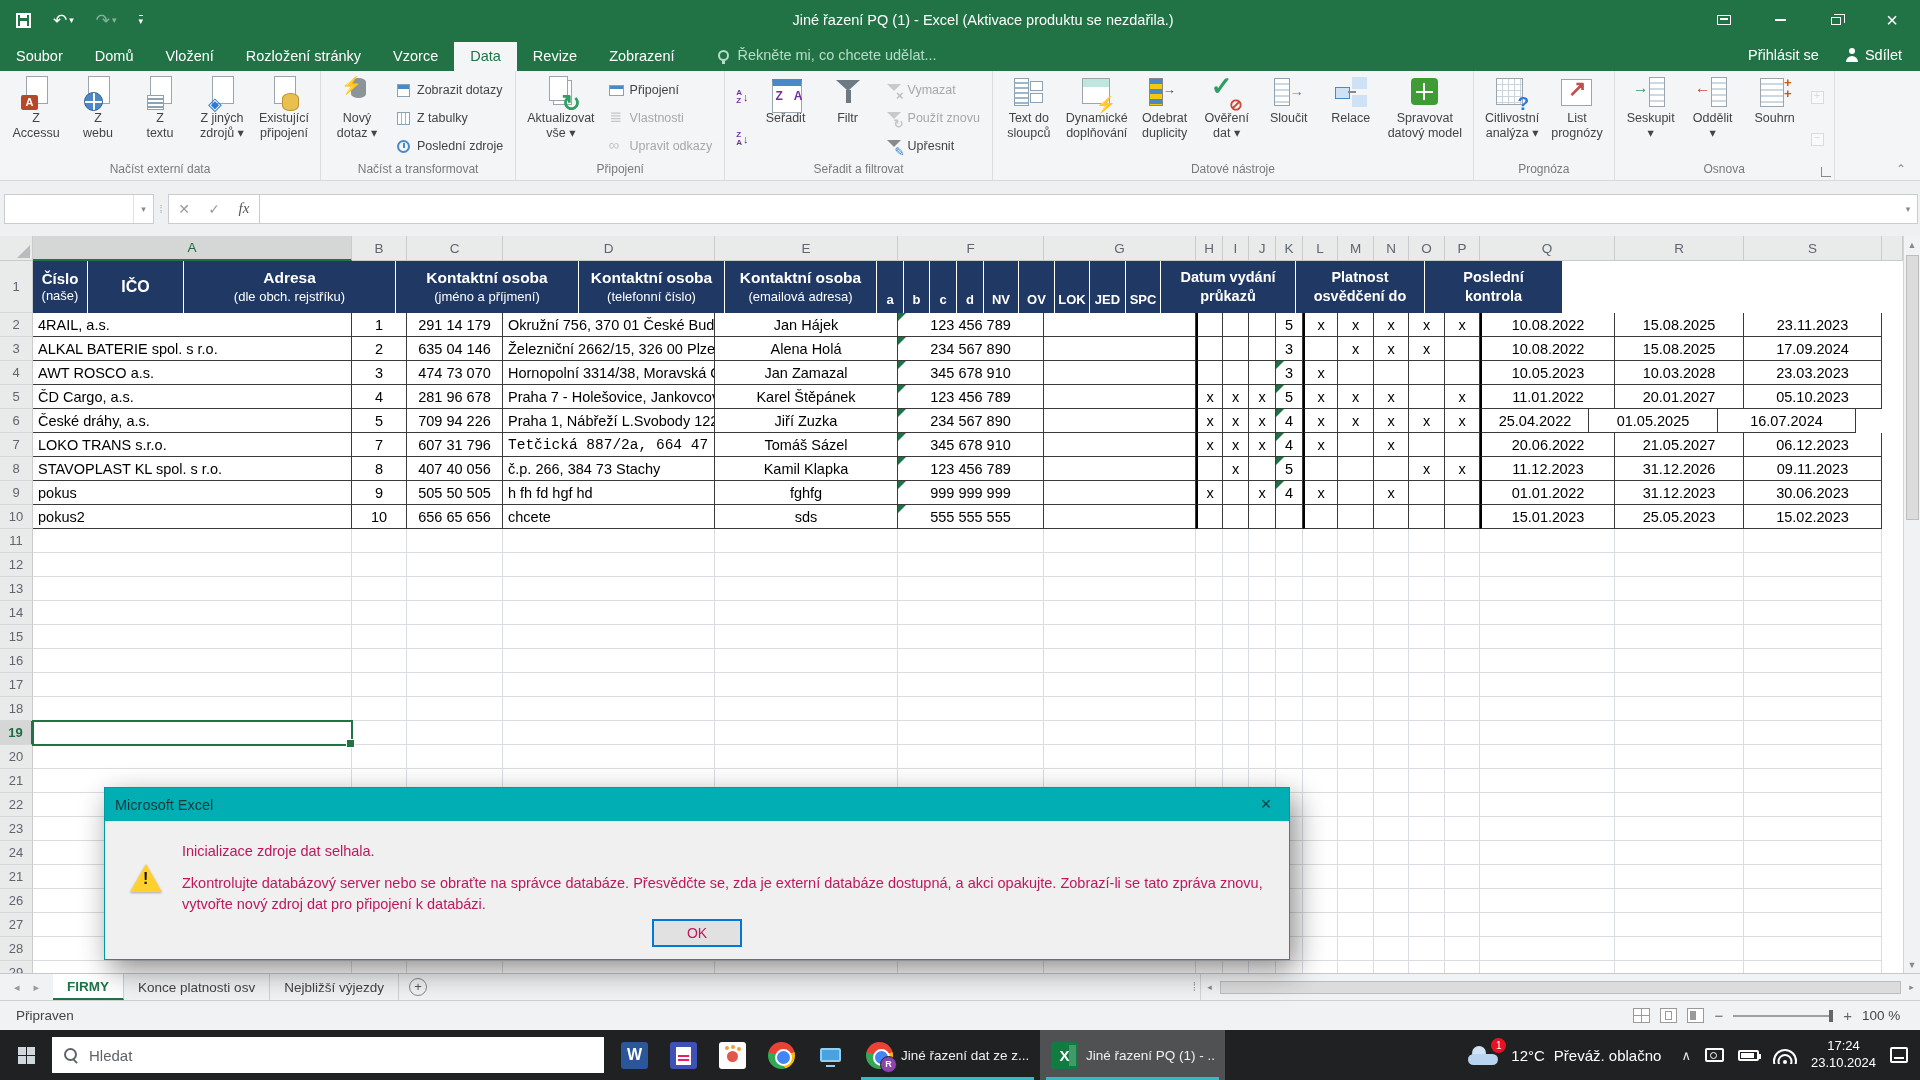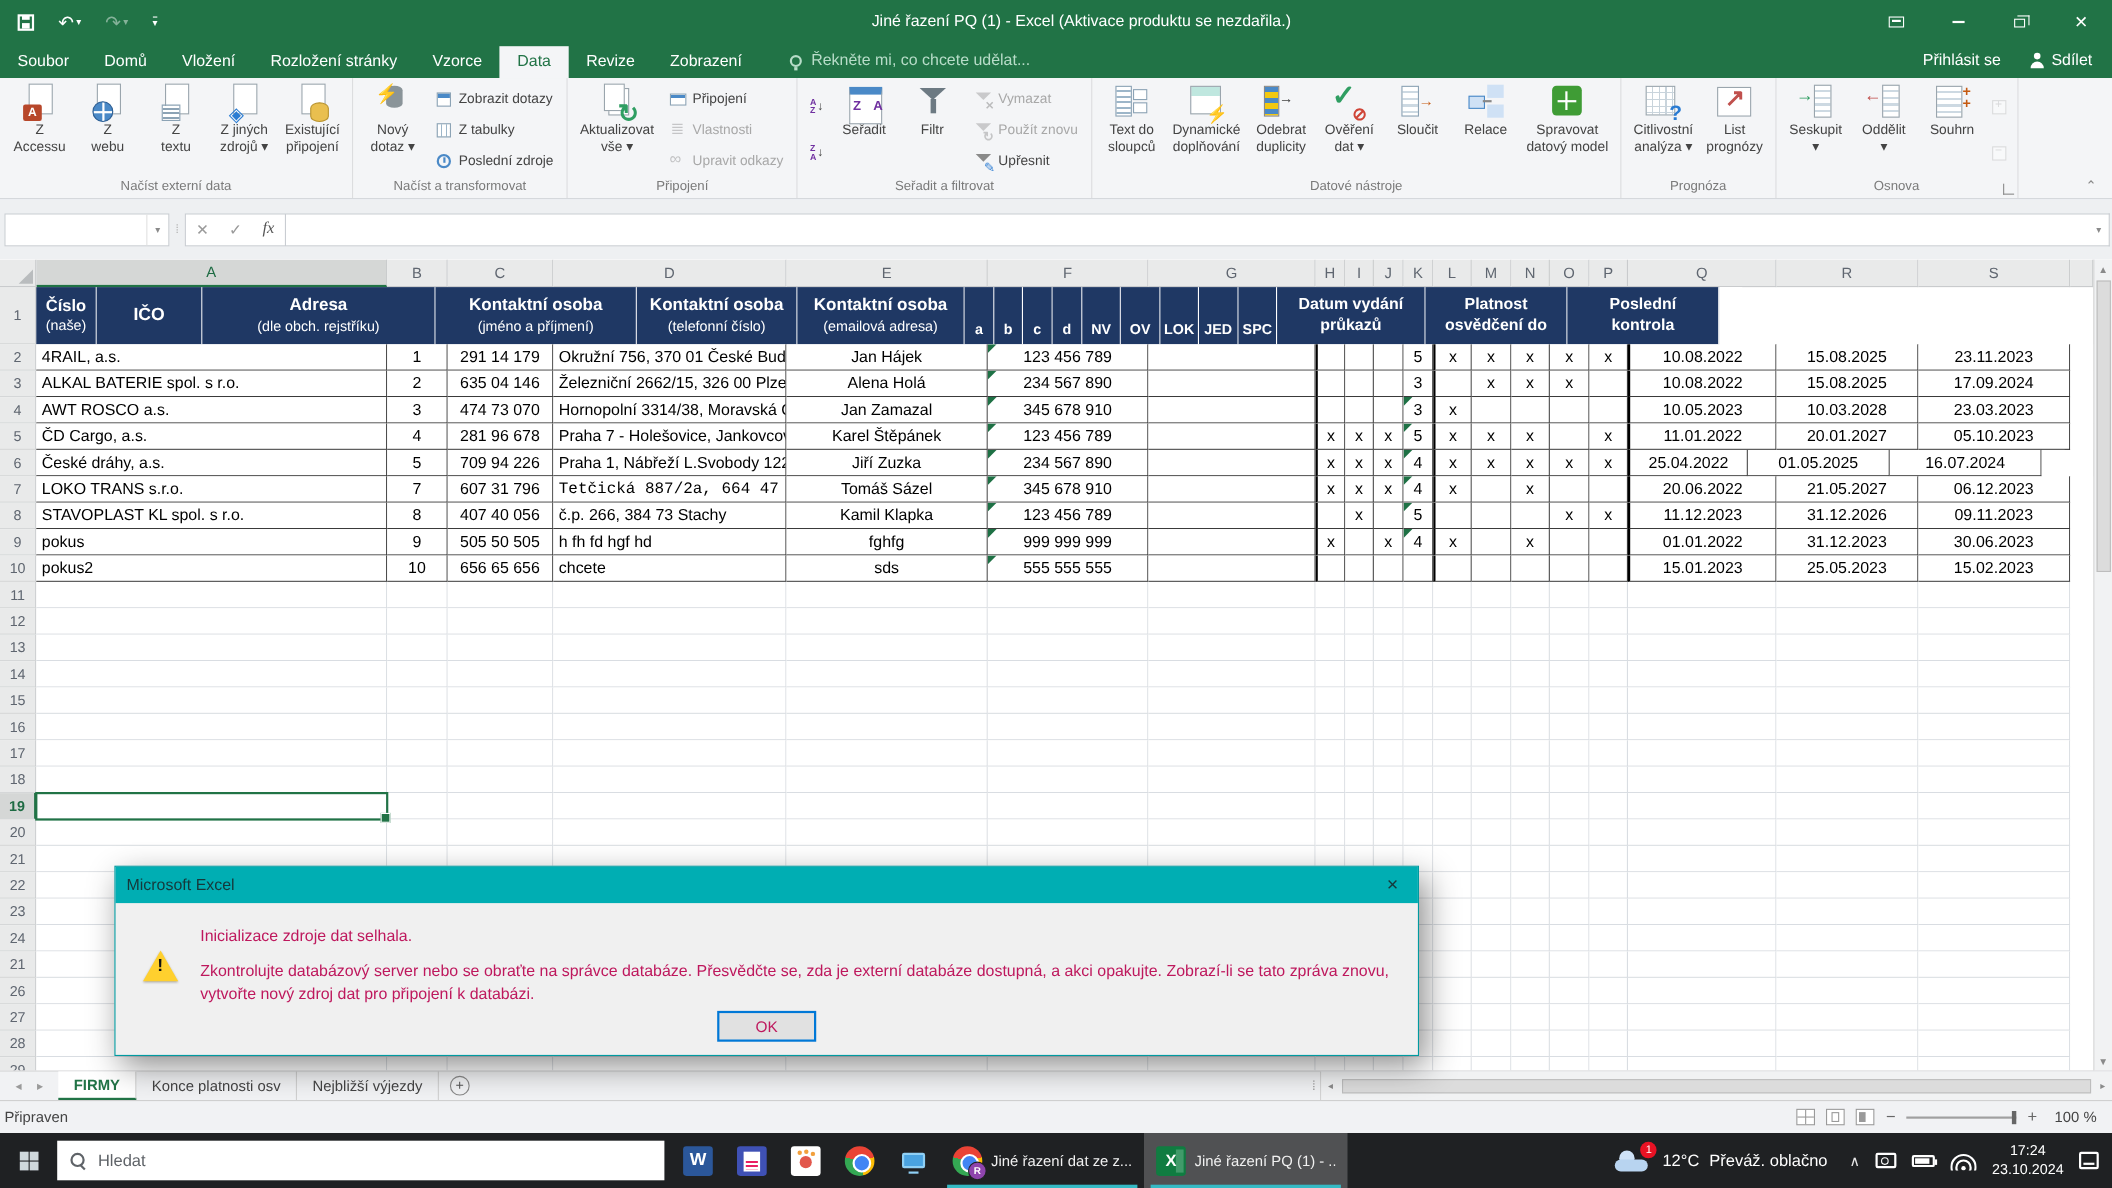--- a/index.html
+++ b/index.html
@@ -177,30 +177,30 @@
 .stab.active{background:#fff;color:#217346;font-weight:bold;border-bottom:2px solid #217346;border-right:1px solid #d0d0d0}
 .addsheet{width:38px;display:flex;align-items:center;justify-content:center}
 .addsheet .plus{width:18px;height:18px;border:1px solid #888;border-radius:50%;font-size:13px;line-height:16px;text-align:center;color:#555}
 .ssplit{margin-left:auto;display:flex;align-items:center;color:#9a9a9a;font-size:12px;padding:0 4px}
 .hscroll{width:720px;display:flex;align-items:center;background:#f1f2f3;border-left:1px solid #d4d4d4}
 .harr{width:17px;text-align:center;font-size:9px;color:#8a8a8a}
 .hthumb{height:13px;flex:1;margin:0 2px;background:#dcdcdc;border:1px solid #bdbdbd}
 
 
 .statusbar{height:30px;background:#f1f2f4;border-top:1px solid #d0d0d0;display:flex;align-items:center;font-size:13.5px;color:#444;flex:none}
-.smode{padding-left:4px}
+.smode{padding-left:16px}
 .sright{margin-left:auto;display:flex;align-items:center;gap:10px;padding-right:14px}
 .vicon{width:17px;height:15px;border:1px solid #9a9a9a;background:#fff;position:relative}
 .vicon.v1{background:linear-gradient(#9a9a9a 0 0) center/100% 1px no-repeat,linear-gradient(#9a9a9a 0 0) center/1px 100% no-repeat,#fff}
 .vicon.v2::after{content:"";position:absolute;inset:2px 4px;border:1px solid #9a9a9a}
 .vicon.v3::after{content:"";position:absolute;inset:2px;border-left:6px dashed #9a9a9a}
 .zminus,.zplus{color:#666;font-size:15px}
 .ztrack{width:100px;height:2px;background:#a0a0a0;position:relative}
 .zthumb{position:absolute;right:0;top:-5px;width:4px;height:12px;background:#666}
-.zpct{min-width:44px;text-align:right}
+.zpct{min-width:44px;}
 
 
 .taskbar{height:50px;background:#1f2123;display:flex;align-items:center;color:#fff;flex:none}
 .tstart{width:52px;height:100%;display:flex;align-items:center;justify-content:center}
 .winlogo{width:17px;height:17px;display:grid;grid-template-columns:8px 8px;grid-template-rows:8px 8px;gap:1px}
 .winlogo i{background:#cfd8dc}
 .tsearch{width:552px;height:36px;background:#fff;display:flex;align-items:center;gap:10px;padding-left:12px;color:#5f6368;font-size:15px}
 .mag{width:15px;height:15px;position:relative;flex:none}
 .mag::before{content:"";position:absolute;left:0;top:0;width:9px;height:9px;border:2px solid #5f6368;border-radius:50%}
 .mag::after{content:"";position:absolute;right:1px;bottom:1px;width:6px;height:2px;background:#5f6368;transform:rotate(45deg)}

